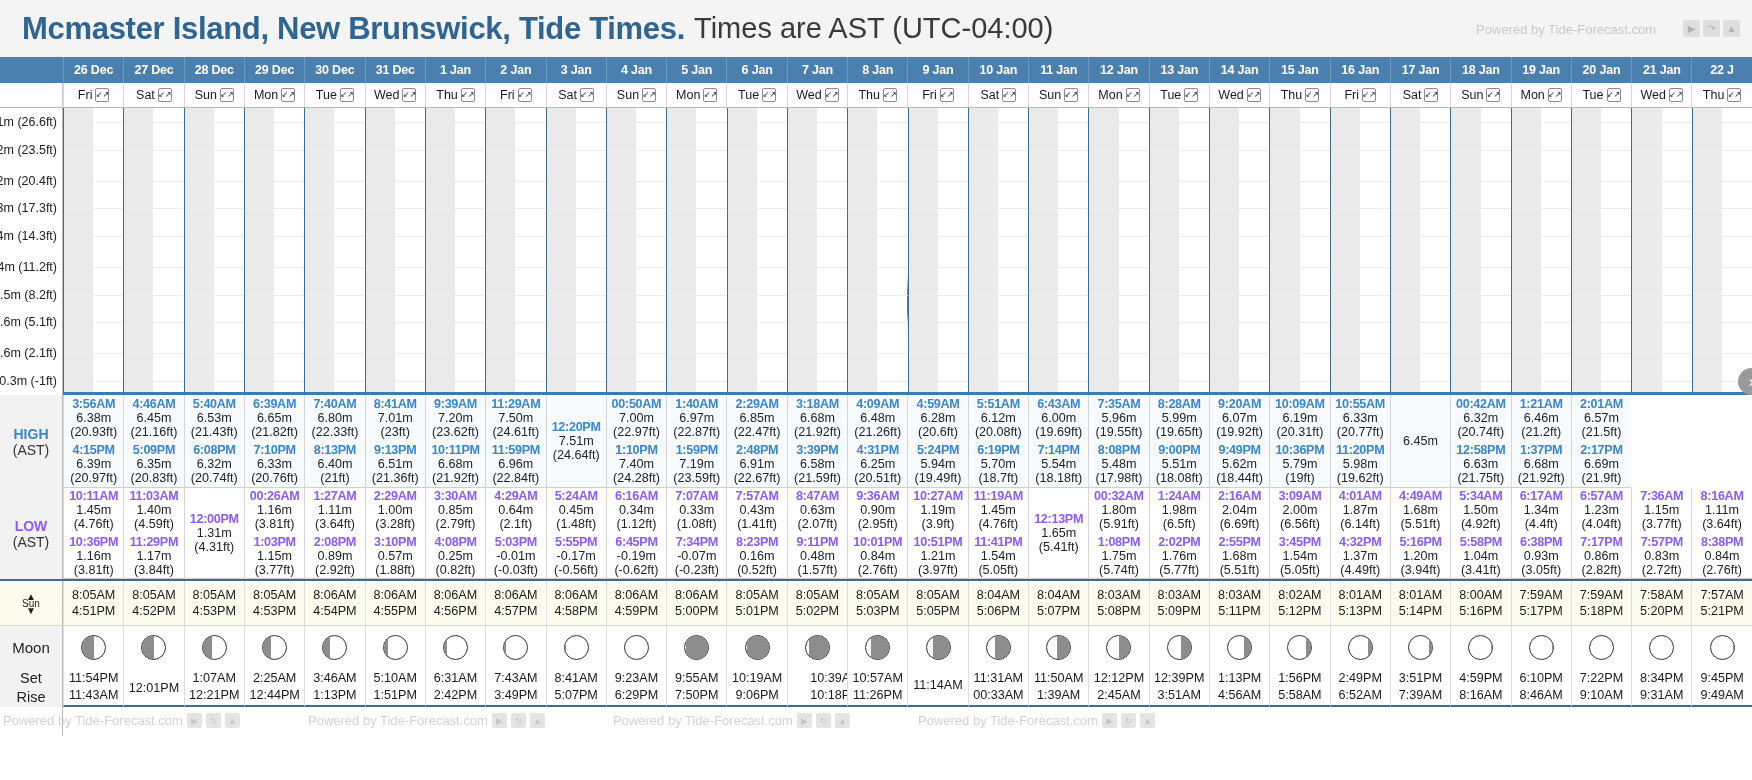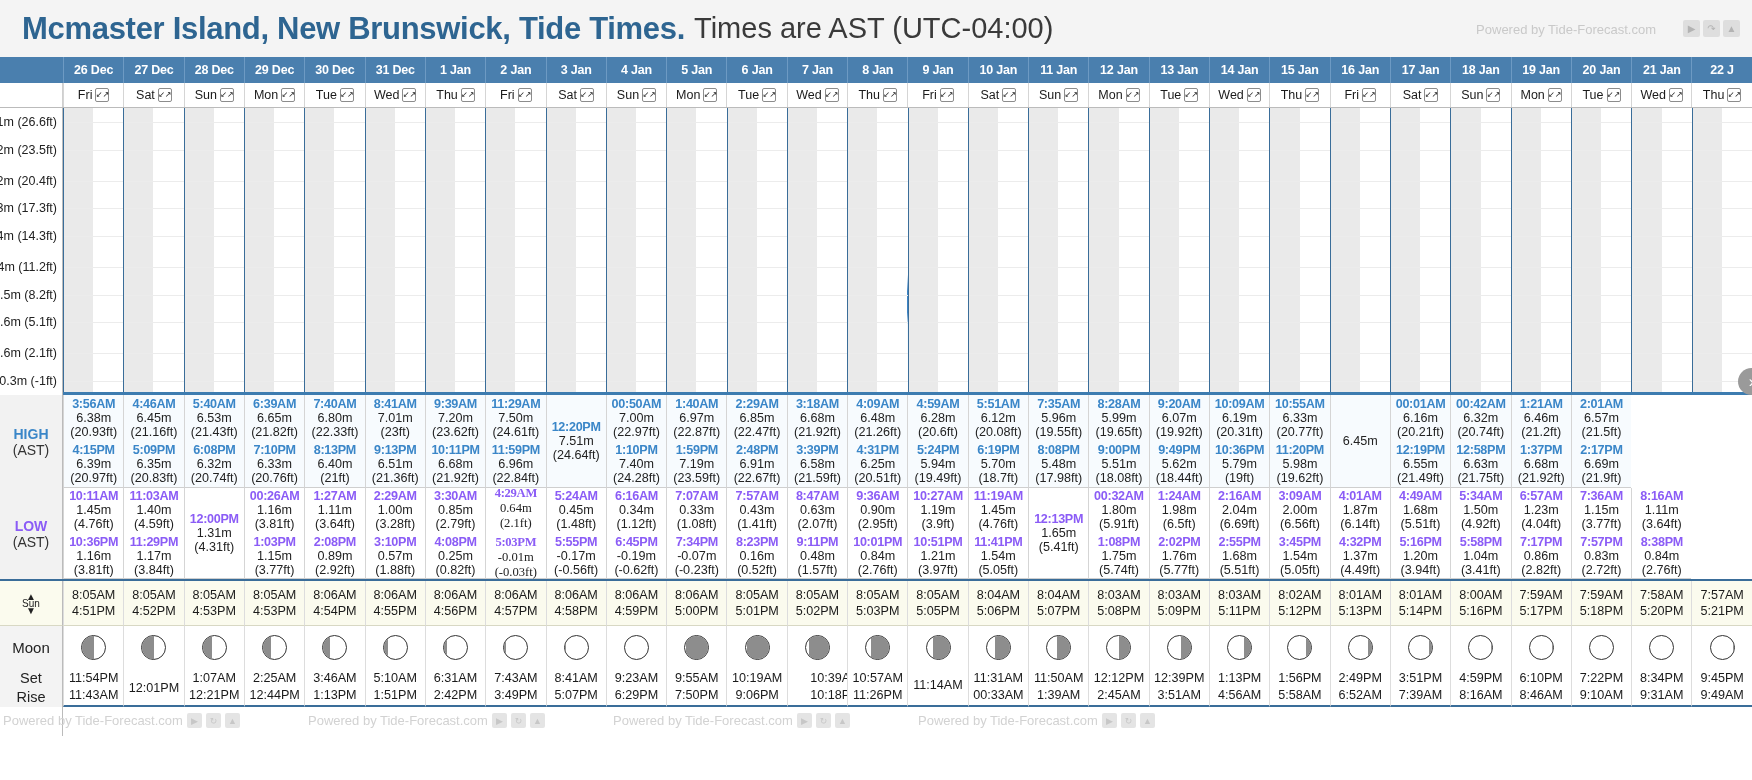--- a/index.html
+++ b/index.html
@@ -661,20 +661,29 @@
         <div class="tcell hi-cell" style="width: 60.3214px; min-width: 60.3214px;">
           <div class="tm hi-c">5:51AM</div>
           <div class="mt">6.12m</div>
           <div class="ft">(20.08ft)</div>
           <div class="sep"></div>
           <div class="tm hi-c">6:19PM</div>
           <div class="mt">5.70m</div>
           <div class="ft">(18.7ft)</div>
         </div>
         <div class="tcell hi-cell" style="width: 60.3214px; min-width: 60.3214px;">
+          <div class="tm hi-c">6:43AM</div>
+          <div class="mt">6.00m</div>
+          <div class="ft">(19.69ft)</div>
+          <div class="sep"></div>
+          <div class="tm hi-c">7:14PM</div>
+          <div class="mt">5.54m</div>
+          <div class="ft">(18.18ft)</div>
+        </div>
+        <div class="tcell hi-cell" style="width: 60.3214px; min-width: 60.3214px;">
           <div class="tm hi-c">7:35AM</div>
           <div class="mt">5.96m</div>
           <div class="ft">(19.55ft)</div>
           <div class="sep"></div>
           <div class="tm hi-c">8:08PM</div>
           <div class="mt">5.48m</div>
           <div class="ft">(17.98ft)</div>
         </div>
         <div class="tcell hi-cell" style="width: 60.3214px; min-width: 60.3214px;">
           <div class="tm hi-c">8:28AM</div>
@@ -709,29 +718,20 @@
           <div class="ft">(20.77ft)</div>
           <div class="sep"></div>
           <div class="tm hi-c">11:20PM</div>
           <div class="mt">5.98m</div>
           <div class="ft">(19.62ft)</div>
         </div>
         <div class="tcell hi-cell" style="width: 60.3214px; min-width: 60.3214px; gap: 46px;">
           <div class="tm hi-c">11:38AM</div>
           <div class="mt">6.45m</div>
           <div class="ft">(21.16ft)</div>
-        </div>
-        <div class="tcell hi-cell" style="width: 60.3214px; min-width: 60.3214px;">
-          <div class="tm hi-c">00:01AM</div>
-          <div class="mt">6.16m</div>
-          <div class="ft">(20.21ft)</div>
-          <div class="sep"></div>
-          <div class="tm hi-c">12:19PM</div>
-          <div class="mt">6.55m</div>
-          <div class="ft">(21.49ft)</div>
         </div>
         <div class="tcell hi-cell" style="width: 60.3214px; min-width: 60.3214px;">
           <div class="tm hi-c">00:42AM</div>
           <div class="mt">6.32m</div>
           <div class="ft">(20.74ft)</div>
           <div class="sep"></div>
           <div class="tm hi-c">12:58PM</div>
           <div class="mt">6.63m</div>
           <div class="ft">(21.75ft)</div>
         </div>
@@ -814,21 +814,21 @@
         </div>
         <div class="tcell lo-cell" style="width: 60.3214px; min-width: 60.3214px;">
           <div class="tm lo-c">3:30AM</div>
           <div class="mt">0.85m</div>
           <div class="ft">(2.79ft)</div>
           <div class="sep"></div>
           <div class="tm lo-c">4:08PM</div>
           <div class="mt">0.25m</div>
           <div class="ft">(0.82ft)</div>
         </div>
-        <div class="tcell lo-cell" style="width: 60.3214px; min-width: 60.3214px; font-family: Liberation Serif, serif;">
+        <div class="tcell lo-cell" style="width: 60.3214px; min-width: 60.3214px;">
           <div class="tm lo-c">4:29AM</div>
           <div class="mt">0.64m</div>
           <div class="ft">(2.1ft)</div>
           <div class="sep"></div>
           <div class="tm lo-c">5:03PM</div>
           <div class="mt">-0.01m</div>
           <div class="ft">(-0.03ft)</div>
         </div>
         <div class="tcell lo-cell" style="width: 60.3214px; min-width: 60.3214px;">
           <div class="tm lo-c">5:24AM</div>
@@ -962,20 +962,29 @@
           <div class="ft">(3.94ft)</div>
         </div>
         <div class="tcell lo-cell" style="width: 60.3214px; min-width: 60.3214px;">
           <div class="tm lo-c">5:34AM</div>
           <div class="mt">1.50m</div>
           <div class="ft">(4.92ft)</div>
           <div class="sep"></div>
           <div class="tm lo-c">5:58PM</div>
           <div class="mt">1.04m</div>
           <div class="ft">(3.41ft)</div>
+        </div>
+        <div class="tcell lo-cell" style="width: 60.3214px; min-width: 60.3214px;">
+          <div class="tm lo-c">6:17AM</div>
+          <div class="mt">1.34m</div>
+          <div class="ft">(4.4ft)</div>
+          <div class="sep"></div>
+          <div class="tm lo-c">6:38PM</div>
+          <div class="mt">0.93m</div>
+          <div class="ft">(3.05ft)</div>
         </div>
         <div class="tcell lo-cell" style="width: 60.3214px; min-width: 60.3214px;">
           <div class="tm lo-c">6:57AM</div>
           <div class="mt">1.23m</div>
           <div class="ft">(4.04ft)</div>
           <div class="sep"></div>
           <div class="tm lo-c">7:17PM</div>
           <div class="mt">0.86m</div>
           <div class="ft">(2.82ft)</div>
         </div>

